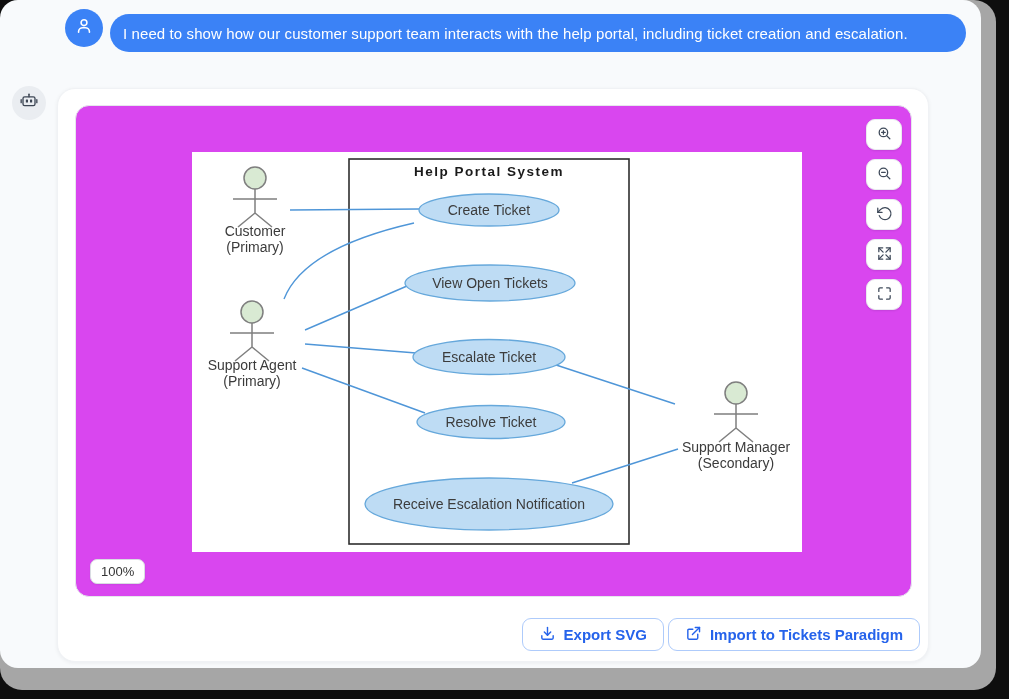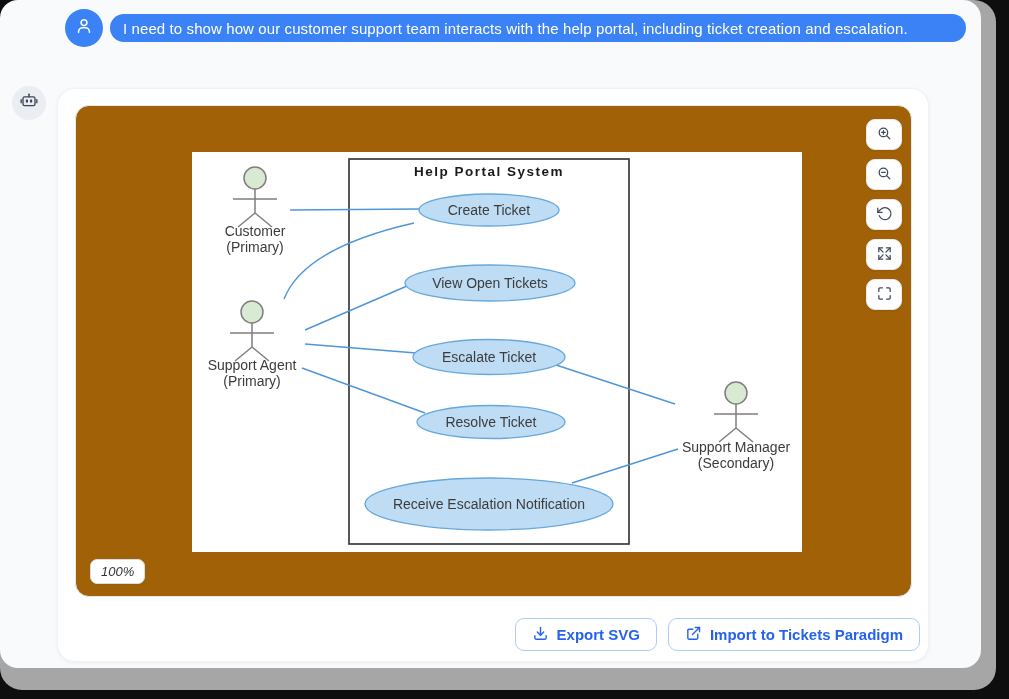--- a/index.html
+++ b/index.html
@@ -15,59 +15,58 @@
   .page{
     position:absolute;top:0;left:0;right:28px;bottom:31px;
     background:#f8fafc;border-radius:18px;
   }
   
   .user-avatar{
     position:absolute;left:65px;top:9px;width:38px;height:38px;border-radius:50%;
     background:#3b82f6;display:flex;align-items:center;justify-content:center;
   }
   .user-bubble{
-    position:absolute;left:110px;top:14px;width:856px;height:28px;border-radius:22px;
+    position:absolute;left:110px;top:14px;width:856px;height:38px;border-radius:22px;
     background:#3b82f6;color:#fff;font-size:15px;letter-spacing:.1px;
     display:flex;align-items:center;padding:0 13px;box-sizing:border-box;
     white-space:nowrap;overflow:hidden;
   }
   
   .bot-avatar{
     position:absolute;left:12px;top:86px;width:34px;height:34px;border-radius:50%;
     background:#eaedf1;display:flex;align-items:center;justify-content:center;
   }
   .assistant-card{
     position:absolute;left:57px;top:88px;width:872px;height:574px;
     background:#ffffff;border:1px solid #f0f2f5;border-radius:18px;box-sizing:border-box;
     box-shadow:0 1px 4px rgba(16,24,40,.06);
   }
   .diagram-panel{
     position:absolute;left:17px;top:16px;width:837px;height:492px;
-    background:#a16207;border:1.5px solid #e5e8ec;border-radius:14px;box-sizing:border-box;text-align:center;
+    background:#d946ef;border:1.5px solid #e5e8ec;border-radius:14px;box-sizing:border-box;text-align:center;
   }
   .diagram-canvas{
     position:absolute;left:116px;top:46px;width:610px;height:400px;background:#ffffff;
   }
   .zoom-controls{
     position:absolute;right:9px;top:13px;display:flex;flex-direction:column;gap:9px;
   }
   .zc-btn{
     width:36px;height:31px;border-radius:9px;background:#fff;border:1px solid #e9ebef;
     box-shadow:0 1px 2px rgba(16,24,40,.10);display:flex;align-items:center;justify-content:center;
     cursor:pointer;padding:0;
   }
   .zc-btn svg{stroke:#3f4a5a;}
   .zoom-badge{
     position:absolute;left:14px;bottom:12px;background:#fff;border:1px solid #d9dde2;
     border-radius:7px;padding:4px 10px;font-size:13px;color:#333;
     box-shadow:0 1px 2px rgba(16,24,40,.06);
-    font-style:italic;
   }
   .actions-row{
-    position:absolute;right:8px;top:529px;display:flex;gap:11px;
+    position:absolute;right:8px;top:529px;display:flex;gap:4px;
   }
   .action-btn{
     height:33px;display:flex;align-items:center;gap:8px;padding:0 16px;
     background:#fff;border:1px solid #aecbfb;border-radius:9px;cursor:pointer;
     color:#2563eb;font-size:15px;font-weight:700;font-family:"Liberation Sans",sans-serif;
   }
   .action-btn svg{stroke:#2563eb;}
   
   .uc-title{font:bold 13.5px "Liberation Sans",sans-serif;fill:#1a1a1a;letter-spacing:1.5px;}
   .uc-label{font:14px "Liberation Sans",sans-serif;fill:#3c3c3c;}

